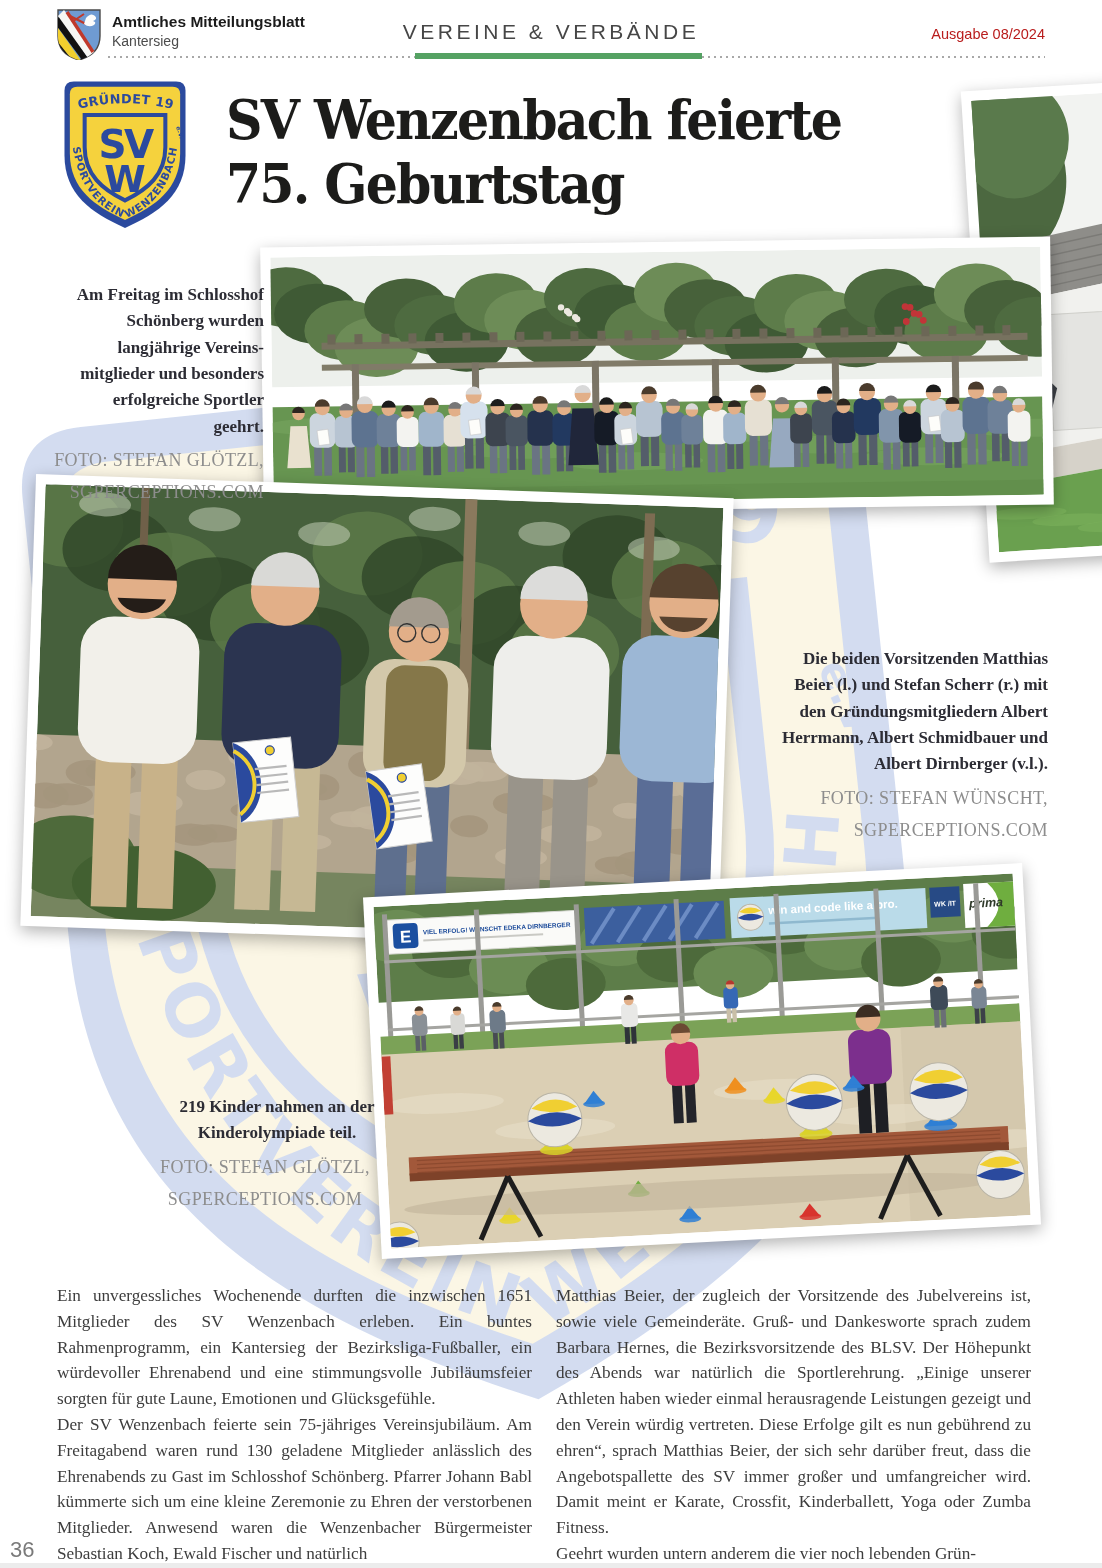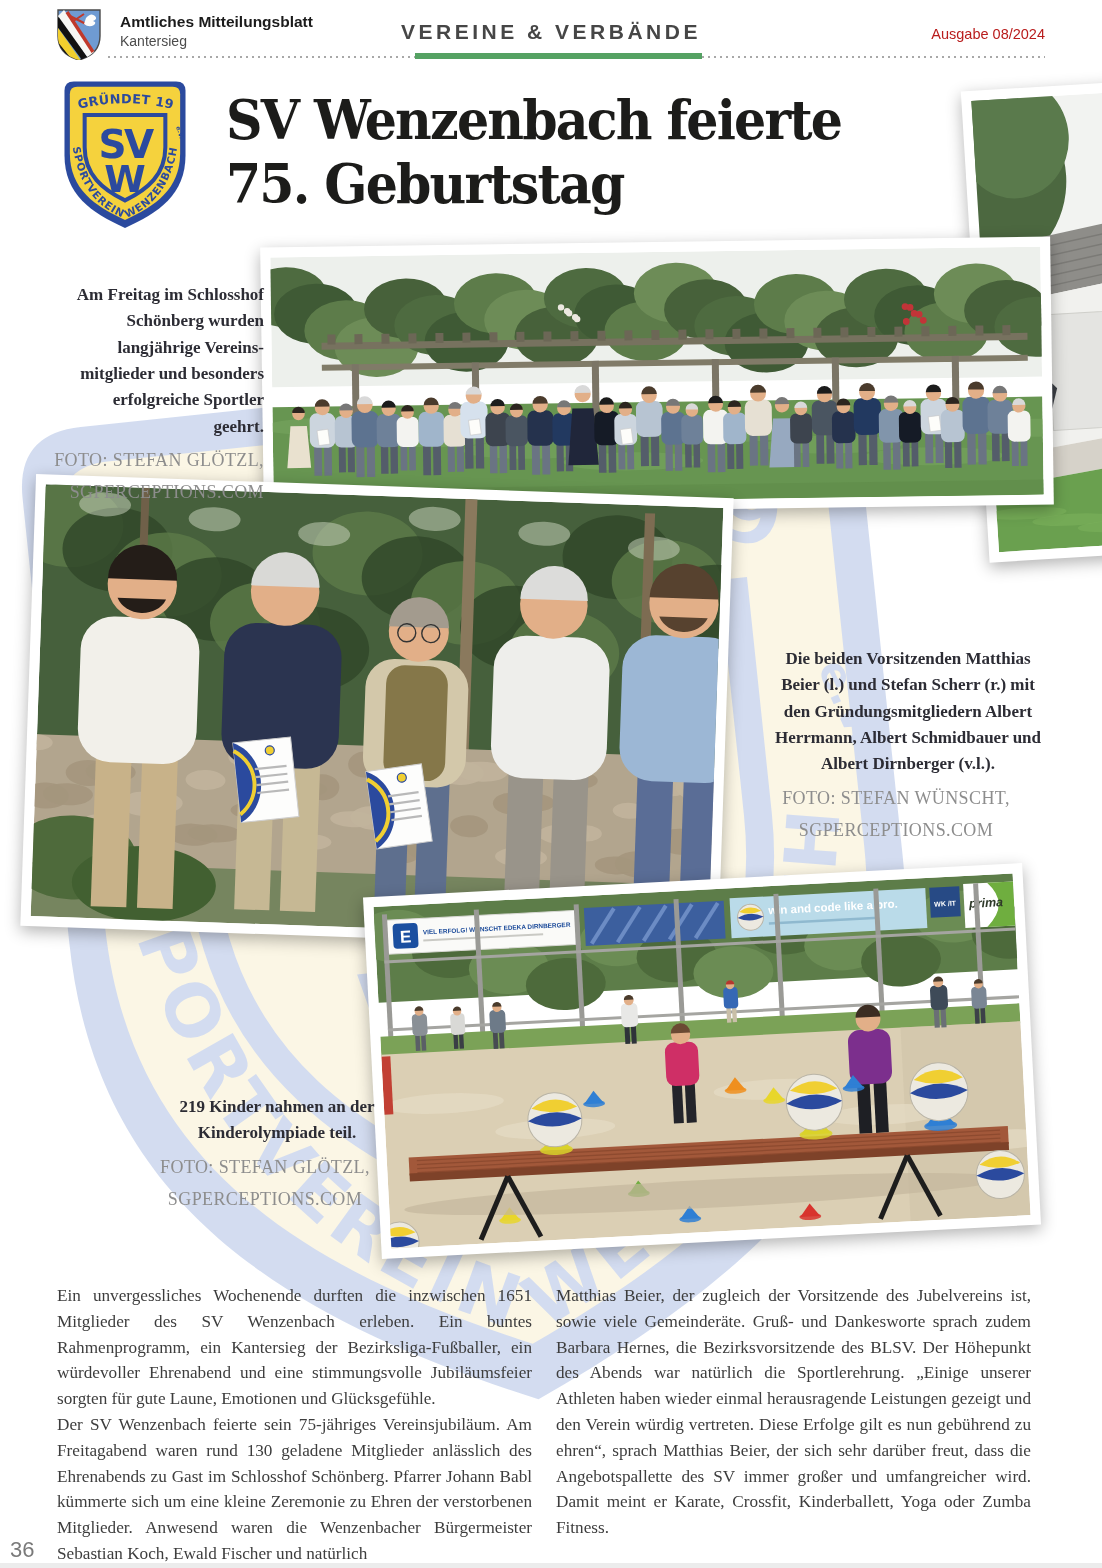--- a/index.html
+++ b/index.html
@@ -1,24 +1,24 @@
 <!DOCTYPE html>
 <html><head>
 <meta charset="utf-8">
 <style>
   html,body{margin:0;padding:0;background:#fff;}
   #page{position:relative;width:1102px;height:1568px;background:#ffffff;overflow:hidden;
         font-family:"Liberation Sans",sans-serif;}
   
   .coat{position:absolute;left:56px;top:8px;width:46px;height:52px;z-index:7;}
-  .masthead{position:absolute;left:112px;top:13px;z-index:7;margin-left:8px;}
+  .masthead{position:absolute;left:112px;top:13px;z-index:7;}
   .masthead .mt{font-size:15.5px;font-weight:bold;color:#1b1b1b;line-height:1.2;}
   .masthead .ms{font-size:14px;color:#4c4c4c;line-height:1.3;}
   .section-title{position:absolute;left:0;right:0;top:20px;text-align:center;z-index:7;
-        font-size:21px;letter-spacing:3.5px;color:#464646;font-weight:700;}
+        font-size:21px;letter-spacing:3.5px;color:#464646;font-weight:400;}
   .issue{position:absolute;right:57px;top:26px;font-size:14.5px;color:#b91c1c;z-index:7;}
   .dotline{position:absolute;left:108px;top:56px;width:937px;height:2px;z-index:6;
         background-image:repeating-linear-gradient(90deg,#a8a8a8 0 2px,transparent 2px 6px);}
   .greenbar{position:absolute;left:415px;top:53px;width:287px;height:6px;z-index:7;}
   .botline{position:absolute;left:0;top:1563px;width:1102px;height:5px;background:#ececec;z-index:6;}
   
   .club-logo{position:absolute;left:52px;top:76px;width:146px;height:156px;z-index:7;}
   .watermark{position:absolute;left:10px;top:350px;width:950px;height:1080px;z-index:1;
         transform:rotate(-6deg);opacity:.85;}
   .headline{position:absolute;left:226px;top:88px;z-index:7;color:#1c1c1a;
@@ -30,21 +30,21 @@
   .photo svg{display:block;}
   #ph-garage{left:975px;top:84px;z-index:2;transform:rotate(-3.5deg);}
   #ph-group{left:262px;top:242px;z-index:3;transform:rotate(-0.8deg);}
   #ph-honor{left:28px;top:486px;z-index:4;transform:rotate(2deg);}
   #ph-kids{left:372px;top:880px;z-index:5;transform:rotate(-3deg);}
   
   .cap{position:absolute;z-index:6;font-family:"Liberation Serif",serif;}
   .cap .ct{font-size:17px;font-weight:bold;color:#2c2c34;line-height:1.55;margin-left:24px;}
   .cap .cc{font-size:18px;color:#8d8d8d;letter-spacing:.4px;margin-top:4px;line-height:1.8;}
   #cap1{left:52px;top:282px;width:212px;text-align:right;}
-  #cap2{left:744px;top:646px;width:304px;text-align:center;}
+  #cap2{left:744px;top:646px;width:304px;text-align:right;}
   #cap3{left:136px;top:1094px;width:258px;text-align:center;}
   
   .bodycols{position:absolute;left:57px;top:1283px;width:990px;display:flex;gap:24px;z-index:6;}
   .bodycols .col{width:475px;}
   .bodycols p{margin:0;font-family:"Liberation Serif",serif;font-size:17.2px;line-height:1.5;
         color:#3d3d3d;text-align:justify;}
   .pagenum{position:absolute;left:10px;top:1537px;font-size:22px;color:#7a7a7a;z-index:7;}
 </style>
 </head>
 <body>
@@ -792,18 +792,19 @@
     </div>
   </div>
 
   <div class="bodycols">
     <div class="col">
       <p>Ein unvergessliches Wochenende durften die inzwischen 1651 Mitglieder des SV Wenzenbach erleben. Ein buntes Rahmenprogramm, ein Kantersieg der Bezirksliga-Fußballer, ein würdevoller Ehrenabend und eine stimmungsvolle Jubiläumsfeier sorgten für gute Laune, Emotionen und Glücksgefühle.</p>
       <p>Der SV Wenzenbach feierte sein 75-jähriges Vereinsjubiläum. Am Freitagabend waren rund 130 geladene Mitglieder anlässlich des Ehrenabends zu Gast im Schlosshof Schönberg. Pfarrer Johann Babl kümmerte sich um eine kleine Zeremonie zu Ehren der verstorbenen Mitglieder. Anwesend waren die Wenzenbacher Bürgermeister Sebastian Koch, Ewald Fischer und natürlich</p>
     </div>
     <div class="col">
       <p>Matthias Beier, der zugleich der Vorsitzende des Jubelvereins ist, sowie viele Gemeinderäte. Gruß- und Dankesworte sprach zudem Barbara Hernes, die Bezirksvorsitzende des BLSV. Der Höhepunkt des Abends war natürlich die Sportlerehrung. „Einige unserer Athleten haben wieder einmal herausragende Leistungen gezeigt und den Verein würdig vertreten. Diese Erfolge gilt es nun gebührend zu ehren“, sprach Matthias Beier, der sich sehr darüber freut, dass die Angebotspallette des SV immer großer und umfangreicher wird. Damit meint er Karate, Crossfit, Kinderballett, Yoga oder Zumba Fitness.</p>
+      <p>Geehrt wurden untern anderem die vier noch lebenden Grün-</p>
     </div>
   </div>
 
   <div class="pagenum">36</div>
   <div class="botline"></div>
 </div>
 
 </body></html>

